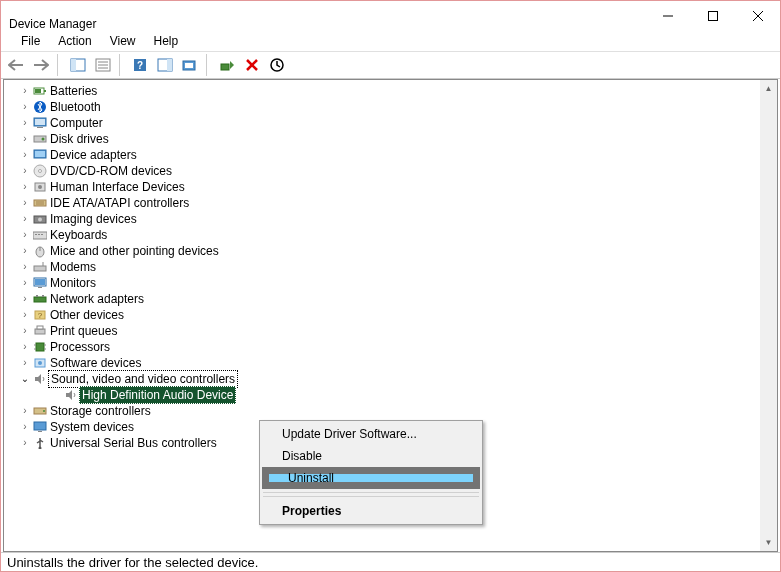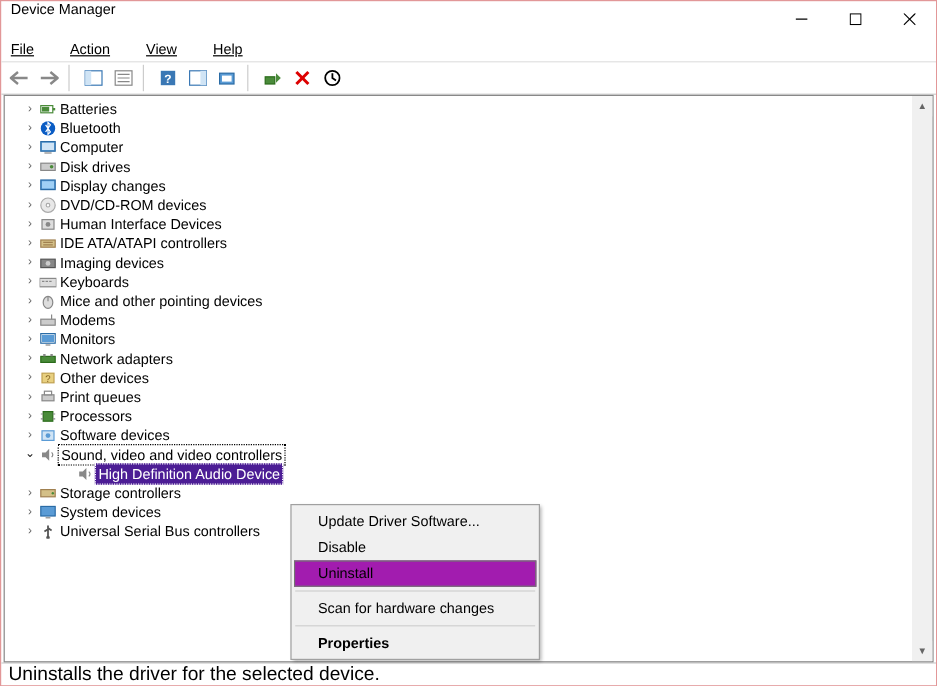--- a/index.html
+++ b/index.html
@@ -1,43 +1,43 @@
 <!DOCTYPE html>
 <html><head>
 <meta charset="utf-8">
 <style>
   * { box-sizing: border-box; margin: 0; padding: 0; font-family: "Segoe UI", Tahoma, sans-serif; }
   body { width: 781px; height: 572px; background: #fff; border: 1px solid #e29798; font-size: 12px; color: #000; position: relative; overflow: hidden; }
-  .titlebar { height: 30px; display: flex; align-items: flex-start; padding: 0 0 0 8px; }
+  .titlebar { height: 30px; display: flex; align-items: flex-end; padding: 0 0 0 8px; }
   .titlebar-title { flex: 1; font-size: 12px; }
   .titlebar-btns { display: flex; }
   .titlebar-btn { width: 45px; height: 30px; display: flex; align-items: center; justify-content: center; }
   .titlebar-btn svg { width: 10px; height: 10px; }
-  .menubar { height: 20px; display: flex; align-items: center; padding: 0 0; gap: 14px; text-decoration: underline; }
+  .menubar { height: 20px; display: flex; align-items: center; padding: 0 12px; gap: 2px; }
   .menubar-item { padding: 2px 8px; }
   .toolbar { height: 28px; border-top: 1px solid #e0e0e0; border-bottom: 1px solid #ccc; display: flex; align-items: center; padding: 0 4px; gap: 3px; }
   .tool-btn { width: 22px; height: 22px; display: flex; align-items: center; justify-content: center; border: 1px solid transparent; }
   .tool-sep { width: 5px; height: 22px; border-left: 1px solid #ccc; margin: 0 2px; }
   .tree-container { position: relative; height: 473px; border: 1px solid #888; margin: 0 2px; overflow: hidden; }
   .tree { padding: 3px 0; }
   .tree-row { display: flex; align-items: center; height: 16px; line-height: 16px; white-space: nowrap; }
   .chevron { width: 14px; text-align: center; color: #666; font-size: 10px; }
   .chevron.open { color: #222; }
   .row-icon { width: 16px; height: 16px; display: flex; align-items: center; justify-content: center; }
   .row-label { padding: 0 2px; }
   .row-label.focused { border: 1px dotted #000; }
-  .row-selected .row-label { background: #4c1d95; color: #fff; border: 1px dotted #fff; }
+  .row-selected .row-label { background: #14532d; color: #fff; border: 1px dotted #fff; }
   .indent1 { padding-left: 14px; }
   .indent2 { padding-left: 45px; }
   .scrollbar { position: absolute; right: 0; top: 0; width: 17px; height: 100%; background: #f0f0f0; }
   .scroll-btn { width: 17px; height: 17px; background: #f0f0f0; display: flex; align-items: center; justify-content: center; font-size: 8px; color: #666; }
-  .statusbar { height: 20px; border-top: 1px solid #ccc; display: flex; align-items: center; padding: 0 6px; font-size: 16px; }
-  .context-menu { position: absolute; left: 241px; top: 419px; width: 208px; background: #f0f0f0; border: 1px solid #a0a0a0; box-shadow: 2px 2px 3px rgba(0,0,0,0.3); padding: 2px; }
+  .statusbar { height: 20px; border-top: 1px solid #ccc; display: flex; align-items: center; padding: 0 6px; font-size: 13px; }
+  .context-menu { position: absolute; left: 258px; top: 419px; width: 224px; background: #f0f0f0; border: 1px solid #a0a0a0; box-shadow: 2px 2px 3px rgba(0,0,0,0.3); padding: 2px; }
   .ctx-item { padding: 4px 20px; height: 22px; display: flex; align-items: center; }
-  .ctx-item.highlighted { background: #a21caf; border: 1px solid #737373; padding: 3px 19px; }
+  .ctx-item.highlighted { background: #7dd3fc; border: 7px solid #737373; padding: 3px 19px; }
   .ctx-sep { height: 1px; background: #d0d0d0; margin: 3px 1px; }
   .ctx-item.bold { font-weight: bold; }
 </style>
 </head>
 <body>
 
 <div class="titlebar">
   <span class="titlebar-title">Device Manager</span>
   <div class="titlebar-btns">
     <div class="titlebar-btn">
@@ -177,21 +177,21 @@
         <span class="row-label">Disk drives</span>
       </div>
       <div class="tree-row indent1">
         <span class="chevron">›</span>
         <span class="row-icon">
           <svg width="14" height="12">
             <rect x="1" y="1" width="12" height="8" fill="#5a9bd5" stroke="#2a6ba5"></rect>
             <rect x="2" y="2" width="10" height="6" fill="#a0d0f5"></rect>
           </svg>
         </span>
-        <span class="row-label">Display changes</span>
+        <span class="row-label">Device adapters</span>
       </div>
       <div class="tree-row indent1">
         <span class="chevron">›</span>
         <span class="row-icon">
           <svg width="14" height="14">
             <circle cx="7" cy="7" r="6" fill="#e8e8e8" stroke="#aaa"></circle>
             <circle cx="7" cy="7" r="1.5" fill="#fff" stroke="#aaa"></circle>
           </svg>
         </span>
         <span class="row-label">DVD/CD-ROM devices</span>
@@ -383,16 +383,15 @@
 
 <div class="statusbar">
   <span>Uninstalls the driver for the selected device.</span>
 </div>
 
 <div class="context-menu" id="ctx">
     <div class="ctx-item">Update Driver Software...</div>
     <div class="ctx-item">Disable</div>
     <div class="ctx-item highlighted">Uninstall</div>
     <div class="ctx-sep"></div>
-    <div class="ctx-item">Scan for hardware changes</div>
     <div class="ctx-sep"></div>
     <div class="ctx-item bold">Properties</div>
   </div>
 
 </body></html>

